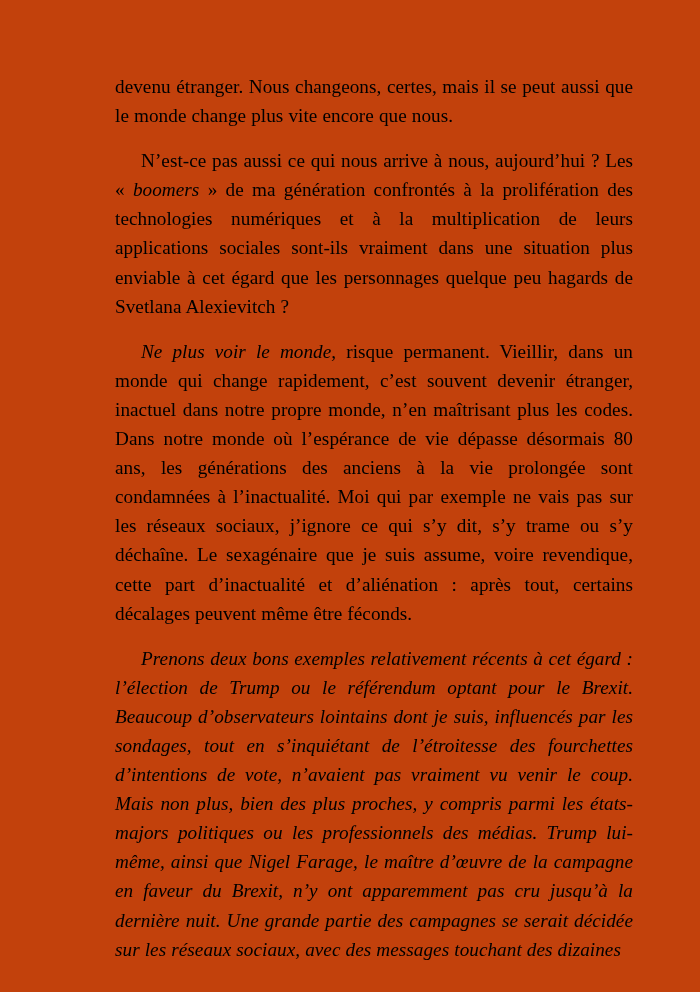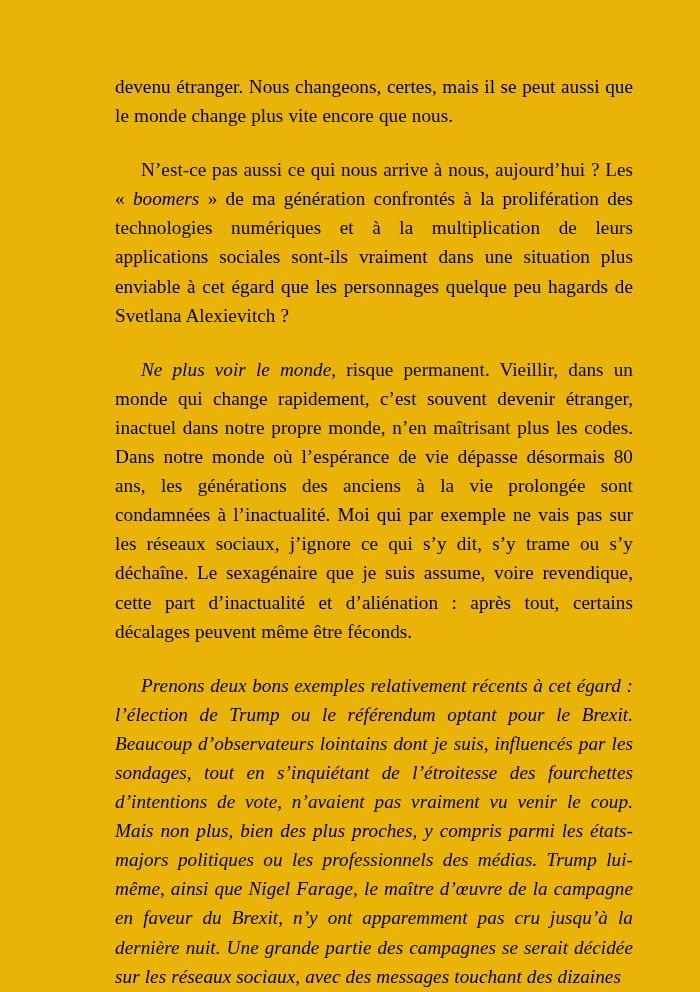--- a/index.html
+++ b/index.html
@@ -15,21 +15,21 @@
     color: #000000;
     overflow: hidden;
   }
 
   #page {
     position: absolute;
     left: 0;
     top: 0;
     width: 700px;
     height: 992px;
-    background: #eab308;
+    background: #c2410c;
   }
 
   #textblock {
     position: absolute;
     left: 115px;
     top: 72px;
     width: 518px;
   }
 
   p.para {
@@ -38,21 +38,21 @@
     text-justify: inter-word;
     font-size: 19.2px;
     line-height: 29.1px;
     letter-spacing: 0.05px;
     word-spacing: 0.2px;
     hyphens: none;
     -webkit-hyphens: none;
   }
 
   p.para + p.para {
-    margin-top: 25px;
+    margin-top: 16px;
   }
 
   p.indent {
     text-indent: 26px;
   }
 
   
   p.para:last-child {
     text-align: justify;
     font-style: italic;

